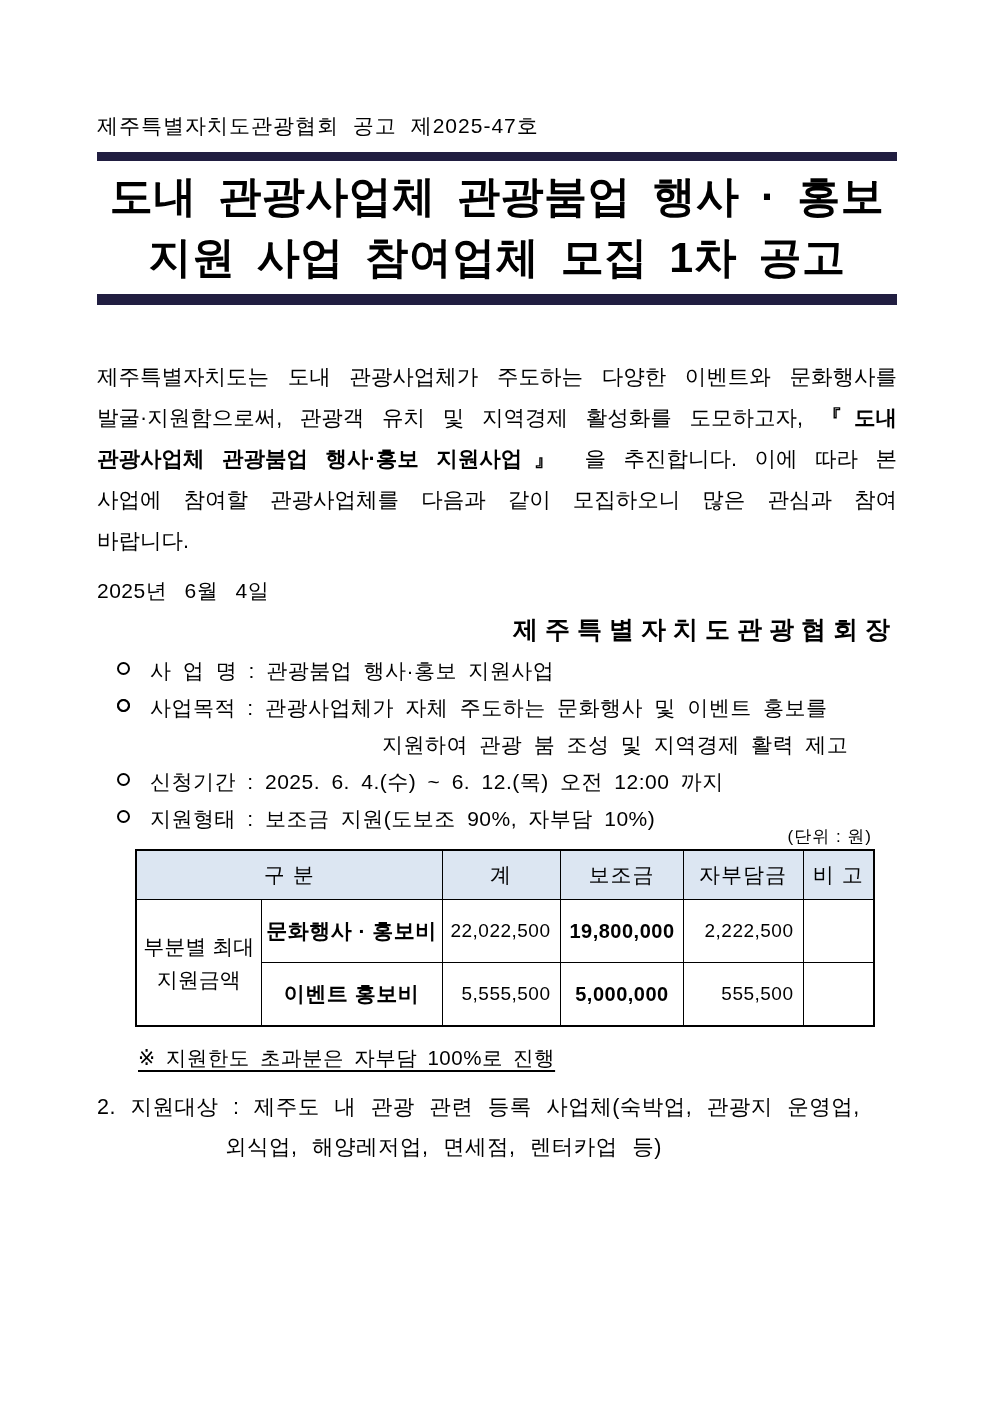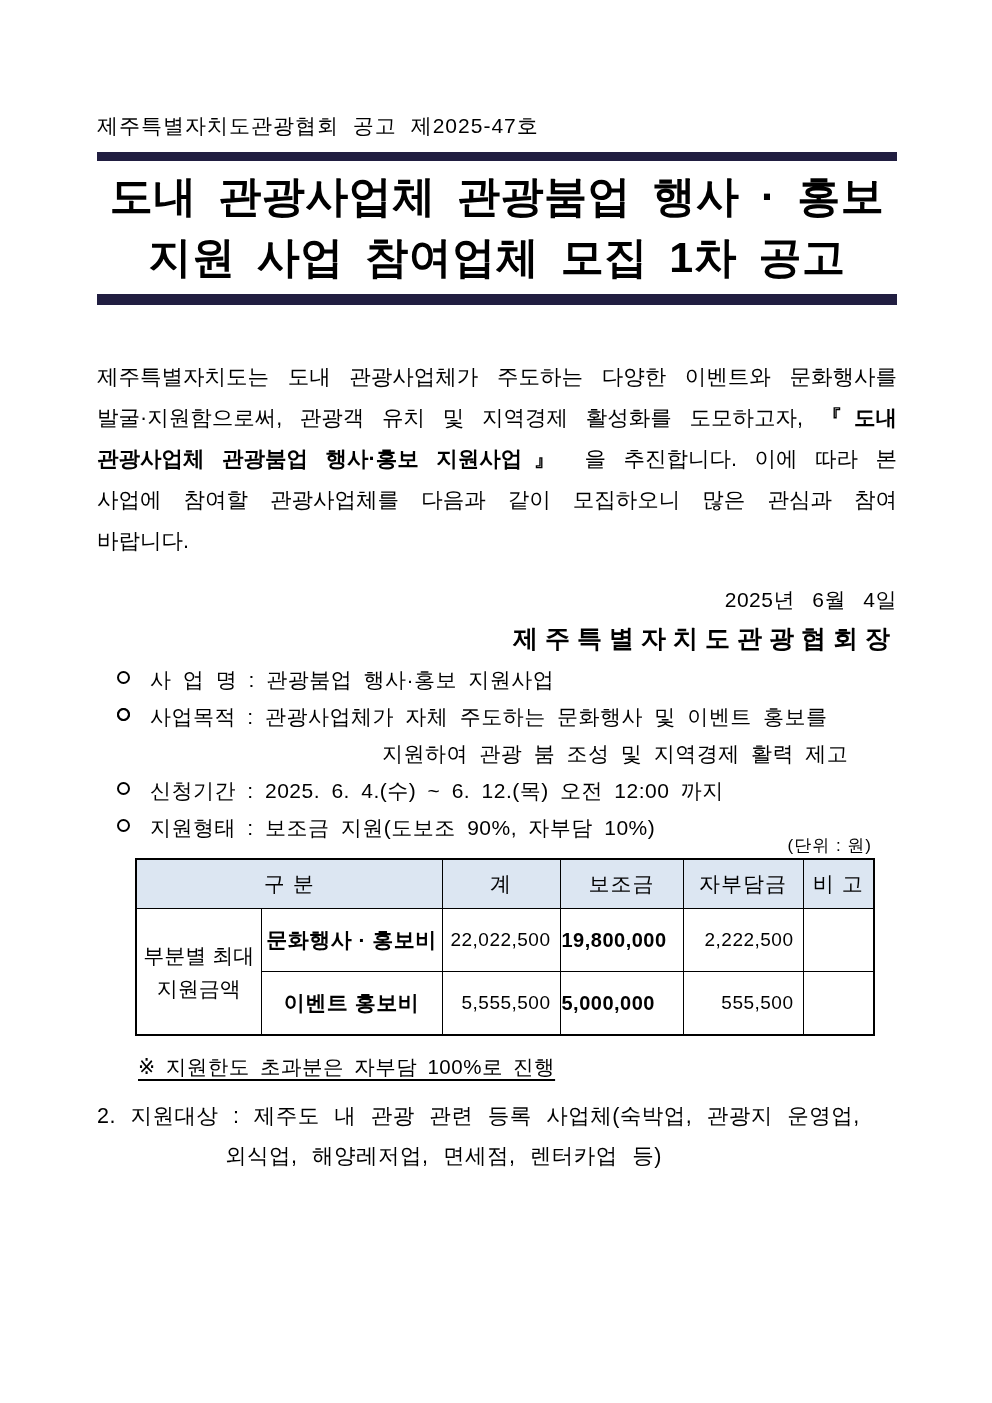--- a/index.html
+++ b/index.html
@@ -20,21 +20,21 @@
   .title-text {
     text-align:center; font-weight:800; font-size:43px; line-height:61px;
     padding:5px 0 6px 0; word-spacing:9px; letter-spacing:0.5px;
   }
 
   .intro { margin-top:52px; font-size:21.5px; line-height:41px; }
   .intro .jline { text-align:justify; text-align-last:justify; }
   .intro .jline.last { text-align-last:left; }
   .bold { font-weight:bold; }
 
-  .date-line { margin-top:24px; text-align:right; font-size:21px; word-spacing:11px; letter-spacing:0.5px; }
+  .date-line { margin-top:15px; font-size:21px; word-spacing:11px; letter-spacing:0.5px; }
   .signature-line { margin-top:8px; text-align:right; font-size:25px; font-weight:bold; letter-spacing:7px; }
 
   .sec1-heading { margin-top:40px; font-size:21.5px; letter-spacing:1px; word-spacing:4px; }
 
   .bullets { margin-top:6px; }
   .bullet-item { position:relative; font-size:21px; line-height:37px; padding-left:53px; word-spacing:5px; letter-spacing:0.5px; white-space:nowrap; }
   .bullet-mark {
     position:absolute; left:20px; top:10px; width:13px; height:13px;
     border:2.5px solid #000; border-radius:50%; box-sizing:border-box; display:block;
   }
@@ -49,21 +49,21 @@
   }
   table.support th, table.support td { border:1.6px solid #000; overflow:hidden; }
   table.support thead th {
     height:46px; background:#dce6f2; font-weight:normal; font-size:21px;
     letter-spacing:1px; text-align:center; vertical-align:middle;
   }
   table.support tbody td { height:60px; vertical-align:middle; }
   .group-cell { text-align:center; font-size:21px; line-height:33px; padding:0 6px;margin-left:22px; }
   .cat-cell { text-align:center; font-weight:bold; font-size:21px; letter-spacing:0.5px; }
   .num-cell { font-size:19px; text-align:right; padding-right:9px; letter-spacing:0.5px; }
-  .num-cell.subsidy { text-align:left; font-weight:bold; font-size:20px; padding-right:0; }
+  .num-cell.subsidy { text-align:center; font-weight:bold; font-size:20px; padding-right:0; }
 
   .footnote { margin-top:17px; margin-left:41px; font-size:20.5px; word-spacing:4px; letter-spacing:0.5px;
     text-decoration:underline; text-underline-offset:5px; }
 
   .sec2 { margin-top:15px; font-size:21.5px; line-height:40px; word-spacing:8px; letter-spacing:0.5px; }
   .sec2-line2 { margin-left:128px; }
   .sec2-note { margin-top:2px; margin-left:28px; color:#0000c8; font-weight:bold; font-size:21px; word-spacing:6px; }
 </style>
 </head>
 <body>

